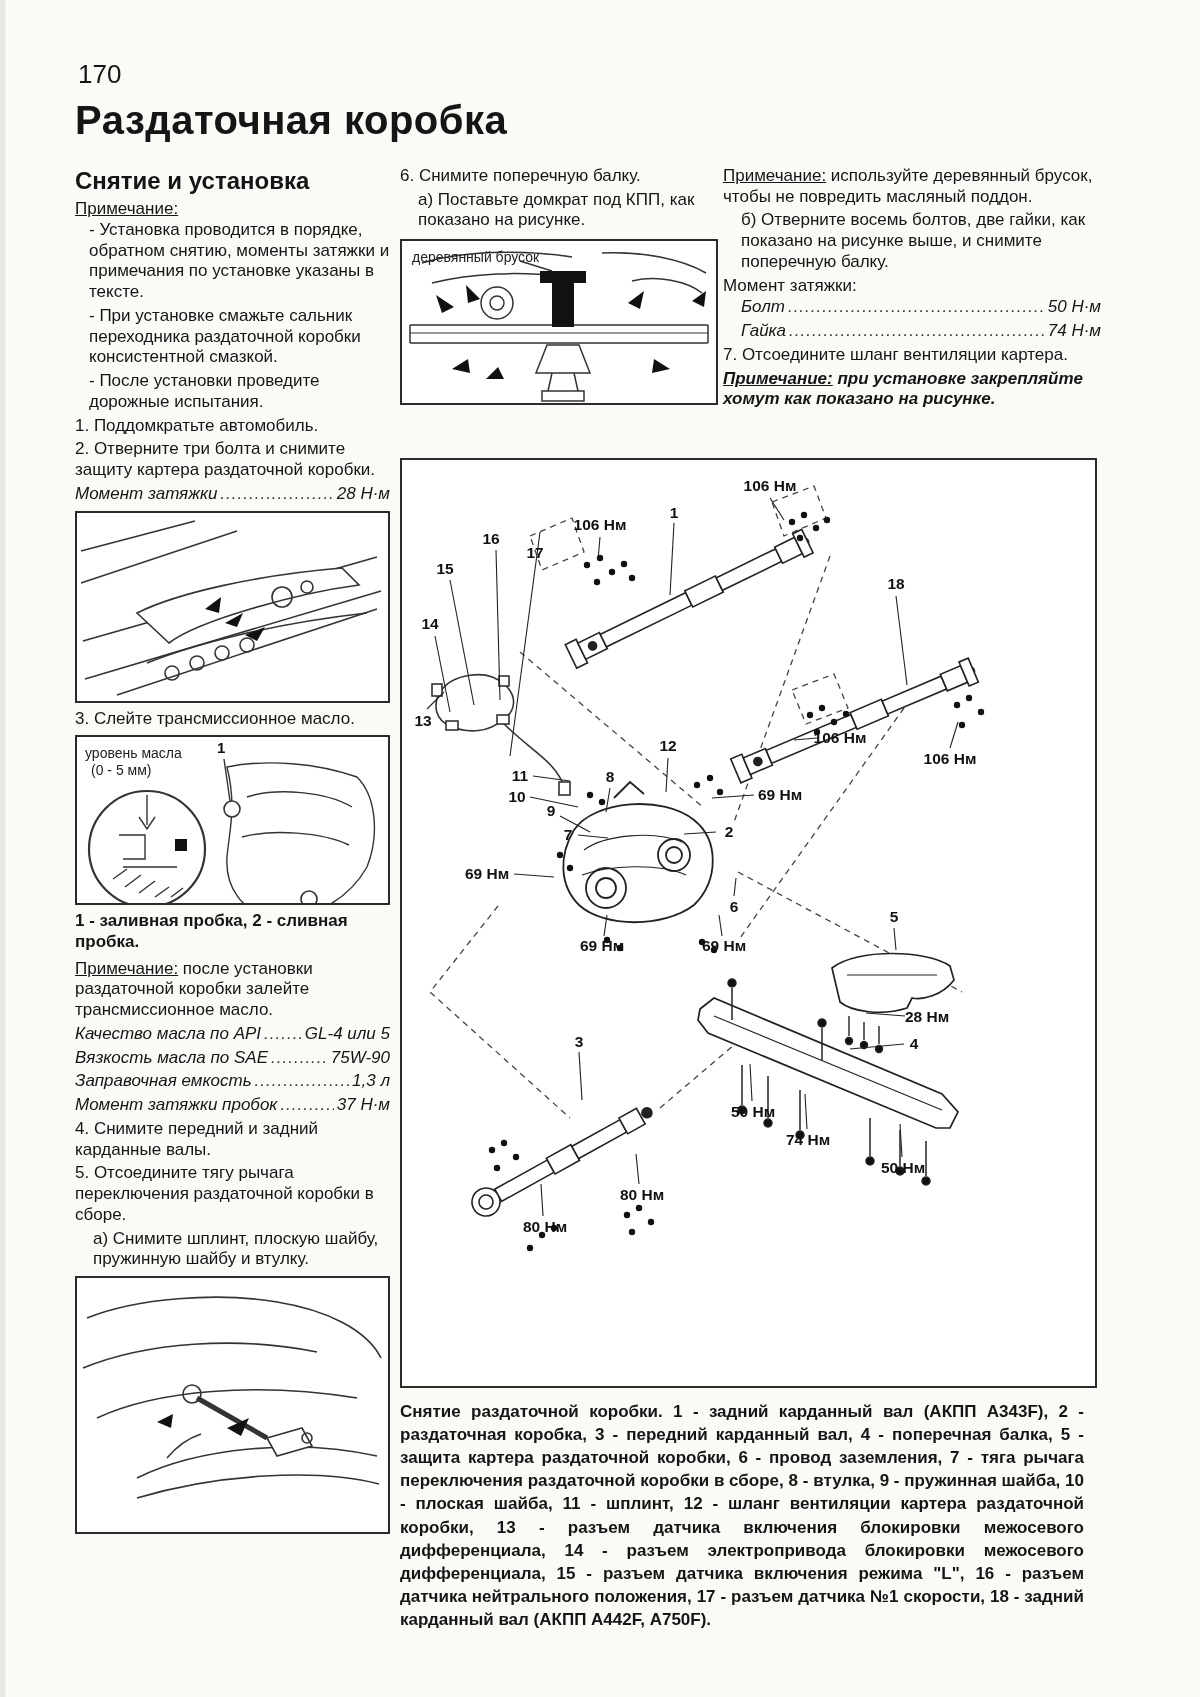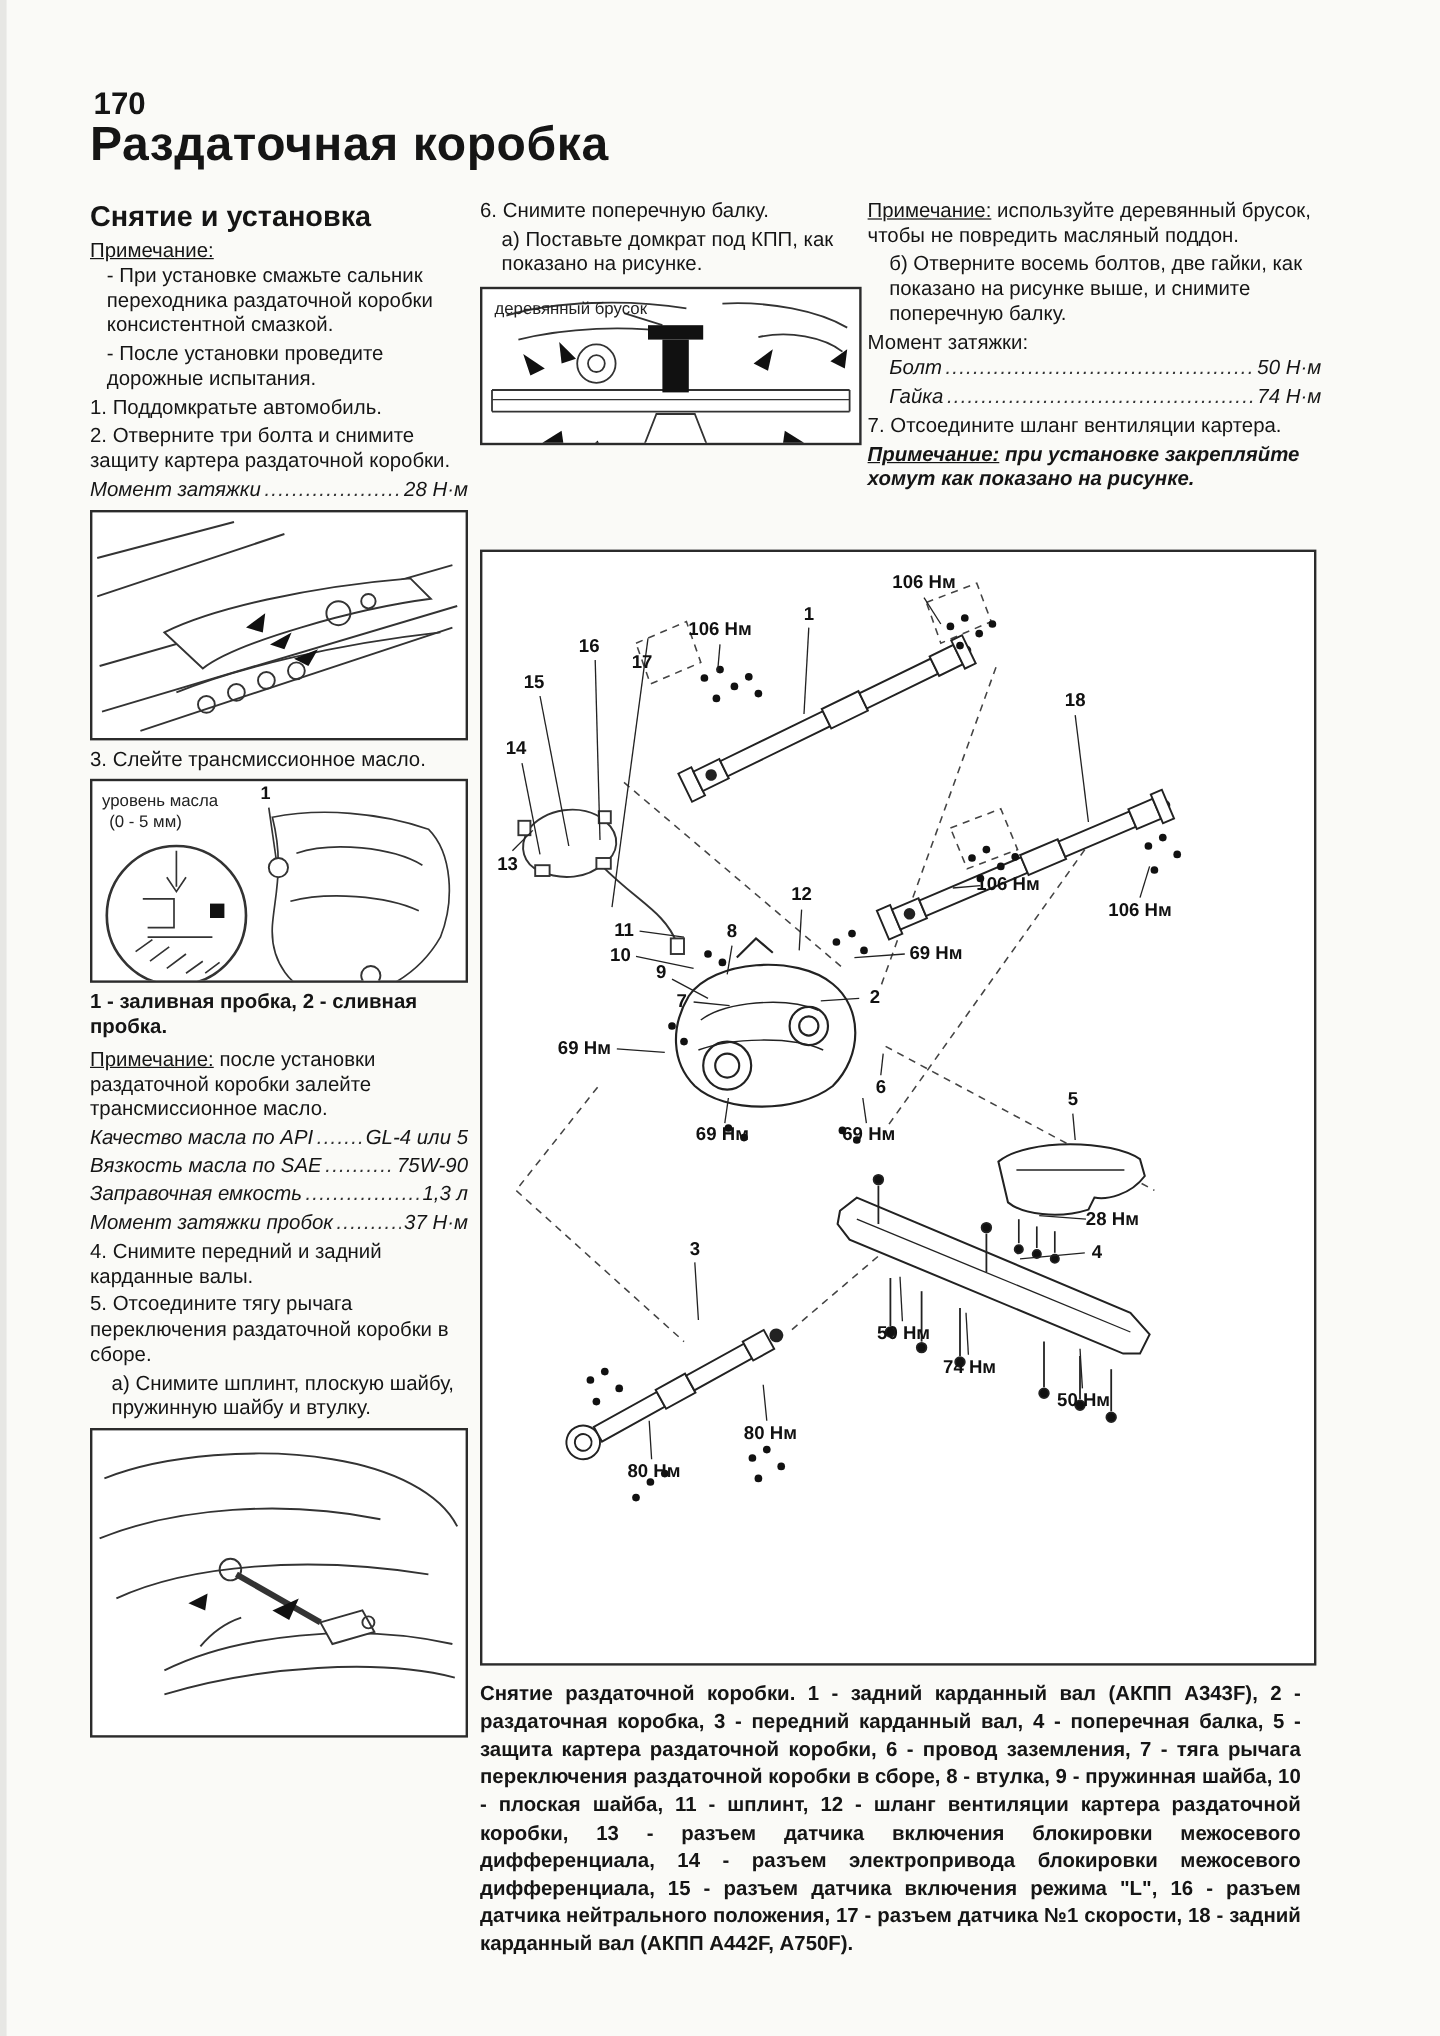--- a/index.html
+++ b/index.html
@@ -12,32 +12,32 @@
   }
   .abs { position:absolute; }
   .col { font-size:17px; line-height:1.22; }
   .it { }
   .b  { font-weight:700; }
   .bi { font-weight:700; font-style:italic; }
   .u  { text-decoration:underline; }
   .indent { padding-left:18px; }
   p, .note-item, .leader-row { margin-bottom:3px; }
   .mt { margin-top:6px; }
-  #pageno { left:78px; top:71px; font-size:26px; font-weight:700; }
+  #pageno { left:78px; top:59px; font-size:26px; font-weight:400; }
   #title  { left:75px; top:98px; font-size:40px; font-weight:700; letter-spacing:0.5px; }
   #left-col   { left:75px;  top:166px; width:315px; }
   #left-col h2 { font-size:24px; font-weight:700; margin-bottom:4px; }
   #mid-col    { left:400px; top:166px; width:318px; }
   #right-col  { left:723px; top:166px; width:378px; }
   .note-item { padding-left:14px; }
   .figure { position:relative; border:2px solid #2b2b2b; background:#fff; margin:6px 0; overflow:hidden; }
   #figA { height:192px; }
   #figB { height:170px; }
   #figC { height:258px; }
-  #figD { height:132px; margin-top:8px; }
+  #figD { height:166px; margin-top:8px; }
   .fig-label { position:absolute; font-size:14px; color:#222; white-space:nowrap; }
   .fig-num { position:absolute; font-weight:700; font-size:15px; color:#111; }
   .leader-row { display:flex; align-items:baseline; font-style:italic; }
   .leader-row .leader { flex:1; overflow:hidden; white-space:nowrap; margin:0 3px; }
   .leader-row .leader::after { content:"......................................................................................."; letter-spacing:1px; color:#333; }
   #diagram { left:400px; top:458px; width:697px; height:930px; border:2px solid #2b2b2b; background:#fff; }
   #diagram-labels { position:absolute; left:0; top:0; width:100%; height:100%; }
   .dlabel { position:absolute; transform:translate(-50%,-50%); font-weight:700; font-size:15.5px; white-space:nowrap; color:#111; }
   #main-caption { left:400px; top:1400px; width:684px; font-size:17px; font-weight:700; line-height:1.36; text-align:justify; }
   svg { display:block; }
@@ -46,20 +46,21 @@
 <body>
 
 <div id="pageno" class="abs">170</div>
 <h1 id="title" class="abs">Раздаточная коробка</h1>
 
 <div id="left-col" class="abs col">
   <h2>Снятие и установка</h2>
 
   <div class="it">
     <div><span class="u">Примечание:</span></div>
+    <div class="note-item">- Установка проводится в порядке, обратном снятию, моменты затяжки и примечания по установке указаны в тексте.</div>
     <div class="note-item">- При установке смажьте сальник переходника раздаточной коробки консистентной смазкой.</div>
     <div class="note-item">- После установки проведите дорожные испытания.</div>
   </div>
 
   <p>1. Поддомкратьте автомобиль.</p>
   <p>2. Отверните три болта и снимите защиту картера раздаточной коробки.</p>
 
   <div class="leader-row">
     <span>Момент затяжки</span>
       <span class="leader"></span>

